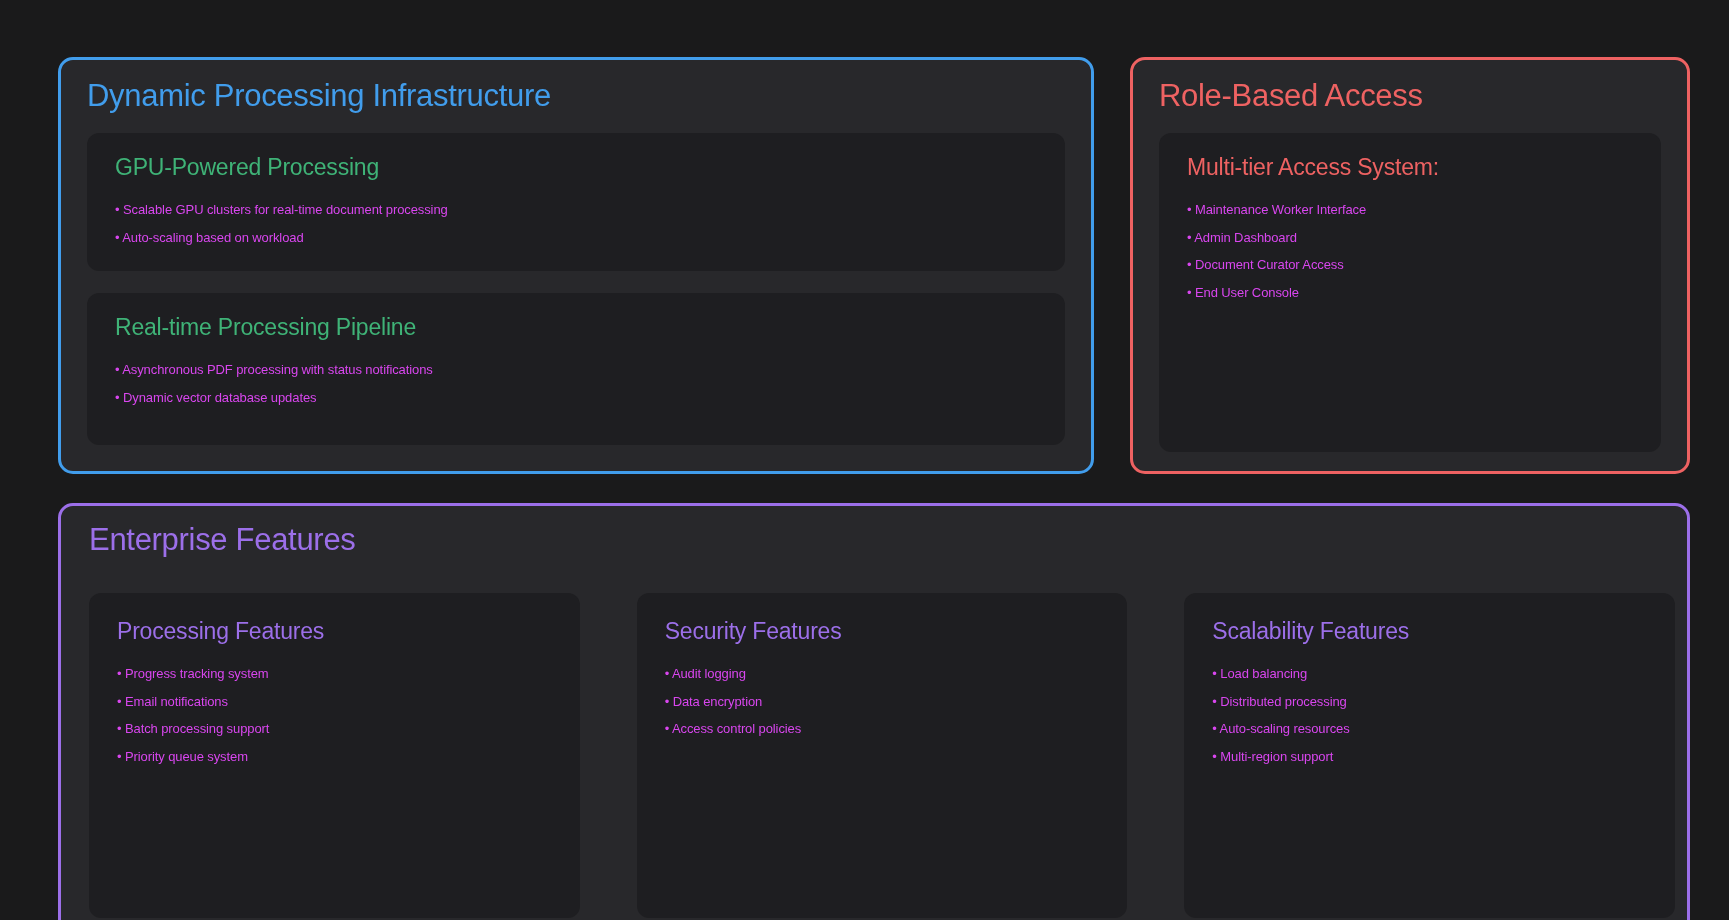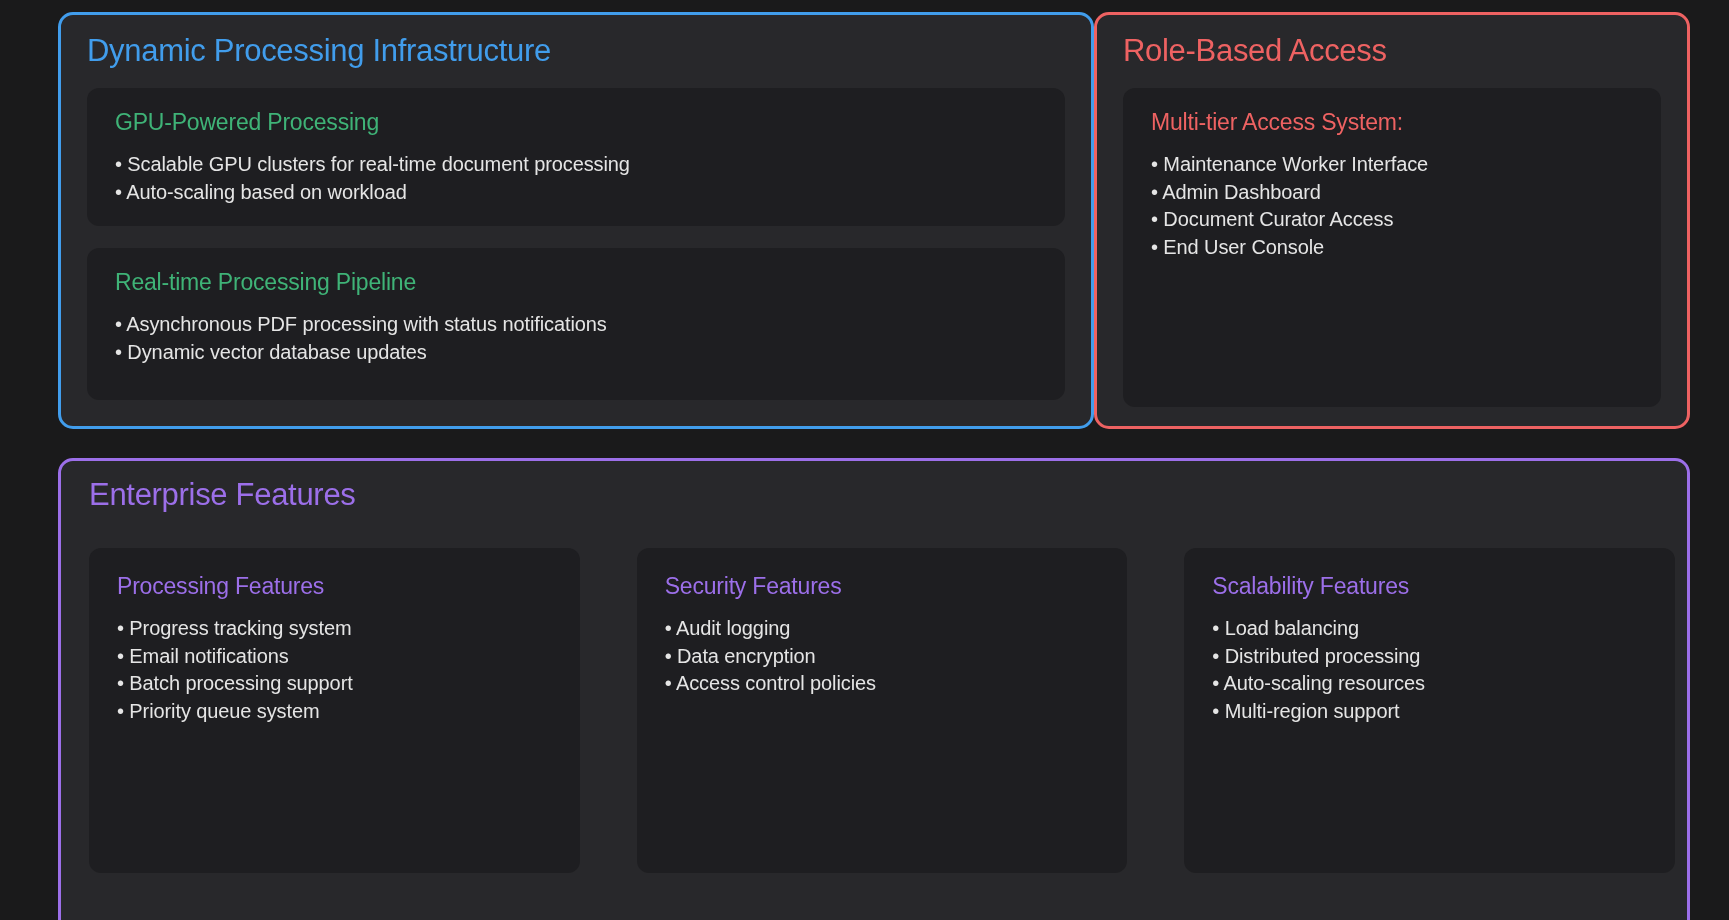--- a/index.html
+++ b/index.html
@@ -10,21 +10,23 @@
     height: 920px;
     overflow: hidden;
   }
   .page {
     font-family: "Liberation Sans", "DejaVu Sans", sans-serif;
     padding: 12px 39px 0 58px;
     box-sizing: border-box;
   }
   .row-top {
     display: flex;
+    gap: 36px;
     height: 417px;
+    margin-top: 45px;
   }
   .row-bottom {
     margin-top: 29px;
   }
   .panel {
     box-sizing: border-box;
     background: #28282b;
     border: 3px solid #555;
     border-radius: 15px;
     display: flex;
@@ -62,23 +64,23 @@
     font-weight: 500;
     letter-spacing: -0.2px;
     line-height: 29px;
   }
   ul.items {
     list-style: none;
     margin: 14px 0 0 0;
     padding: 0;
   }
   ul.items li {
-    font-size: 20px;
+    font-size: 13px;
     line-height: 27.5px;
-    color: #e5e5e5;
+    color: #d946ef;
     letter-spacing: -0.1px;
   }
   ul.items li::before { content: "• "; }
 
   .grid {
     display: grid;
     grid-template-columns: repeat(3, 1fr);
     gap: 57px;
     margin-top: 33px;
   }

